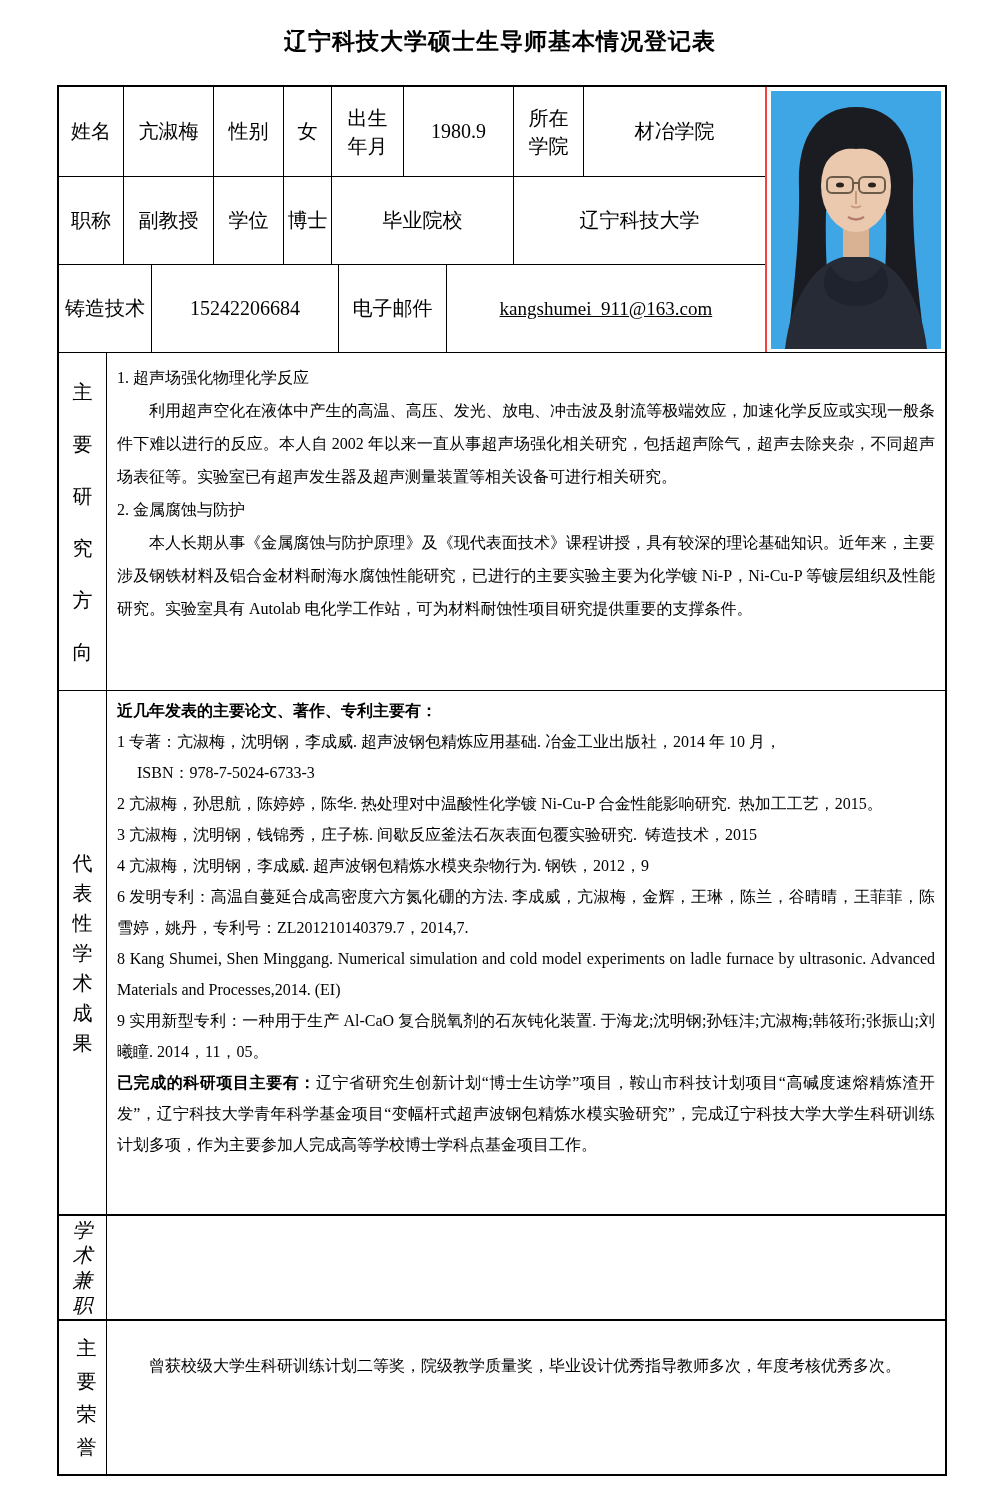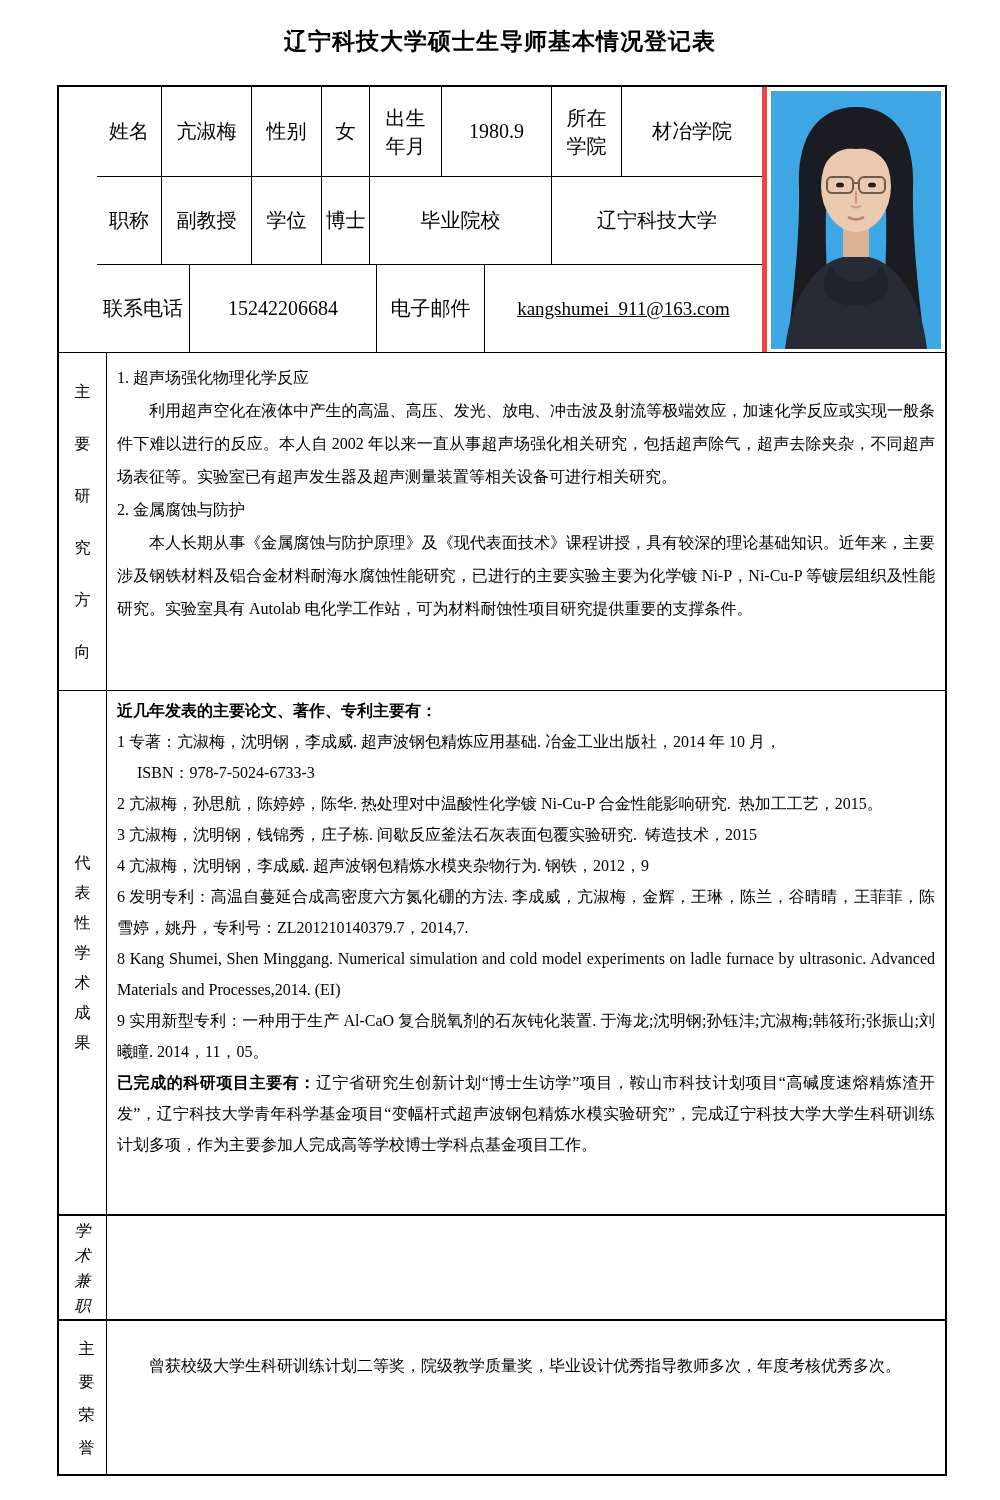--- a/index.html
+++ b/index.html
@@ -12,42 +12,42 @@
   .page-title {
     position:absolute; top:26px; left:0; width:1000px;
     text-align:center; font-size:23px; font-weight:bold; letter-spacing:1px;
   }
   .registry-table {
     position:absolute; left:57px; top:85px; width:890px; height:1391px;
     border:2px solid #000; display:flex; flex-direction:column;
   }
   
   .top-block { display:flex; height:266px; border-bottom:1px solid #000; }
-  .top-left { width:711px; display:flex; flex-direction:column; border-right:5px solid #ef4444;padding-left:38px; }
+  .top-left { width:711px; display:flex; flex-direction:column; border-right:2px solid #ef4444; }
   .info-row { display:flex; border-bottom:1px solid #000; }
   .info-row:last-child { border-bottom:none; }
   .r1 { height:90px; } .r2 { height:88px; } .r3 { height:87px; flex:1; }
   .cell {
     border-right:1px solid #000; display:flex; align-items:center; justify-content:center;
     font-size:20px; text-align:center; padding:2px;
   }
   .cell:last-child { border-right:none; }
   .cell .wrap2 { width:44px; word-break:break-all; line-height:1.4; }
   .photo-cell {
     width:179px; display:flex; align-items:center; justify-content:center;
     background:#fff;
   }
   .photo-frame { width:170px; height:258px; }
   .email-link { text-decoration:underline; font-size:19px; }
   
   .section { display:flex; border-bottom:1px solid #000; }
   .section:last-child { border-bottom:none; }
   .side-label {
     width:48px; border-right:1px solid #000; display:flex;
-    align-items:center; justify-content:center; font-size:16px;
+    align-items:center; justify-content:center; font-size:20px;
   }
   .side-label .vert {
     width:22px; word-break:break-all; text-align:center;
   }
   .sec-content { flex:1; padding:8px 10px 6px 10px; font-size:16px; text-align:justify; }
   .sec-research { height:338px; }
   .sec-research .sec-content p { line-height:33px; }
   .sec-research .vert { line-height:52px; }
   .sec-achieve { height:525px; border-bottom:2px solid #000; }
   .sec-achieve .sec-content { padding-top:4px; }
@@ -89,21 +89,21 @@
       <div class="info-row r2">
         <div class="cell" style="width:65px">职称</div>
         <div class="cell" style="width:90px">副教授</div>
         <div class="cell" style="width:70px">学位</div>
         <div class="cell" style="width:48px">博士</div>
         <div class="cell" style="width:182px">毕业院校</div>
         <div class="cell" style="flex:1">辽宁科技大学</div>
       </div>
 
       <div class="info-row r3">
-        <div class="cell" style="width:93px">联系电话</div>
+        <div class="cell" style="width:93px">铸造技术</div>
         <div class="cell" style="width:187px">15242206684</div>
         <div class="cell" style="width:108px">电子邮件</div>
         <div class="cell" style="flex:1">
           <span class="email-link">kangshumei_911@163.com</span>
         </div>
       </div>
 
     </div>
 
     <div class="photo-cell">

